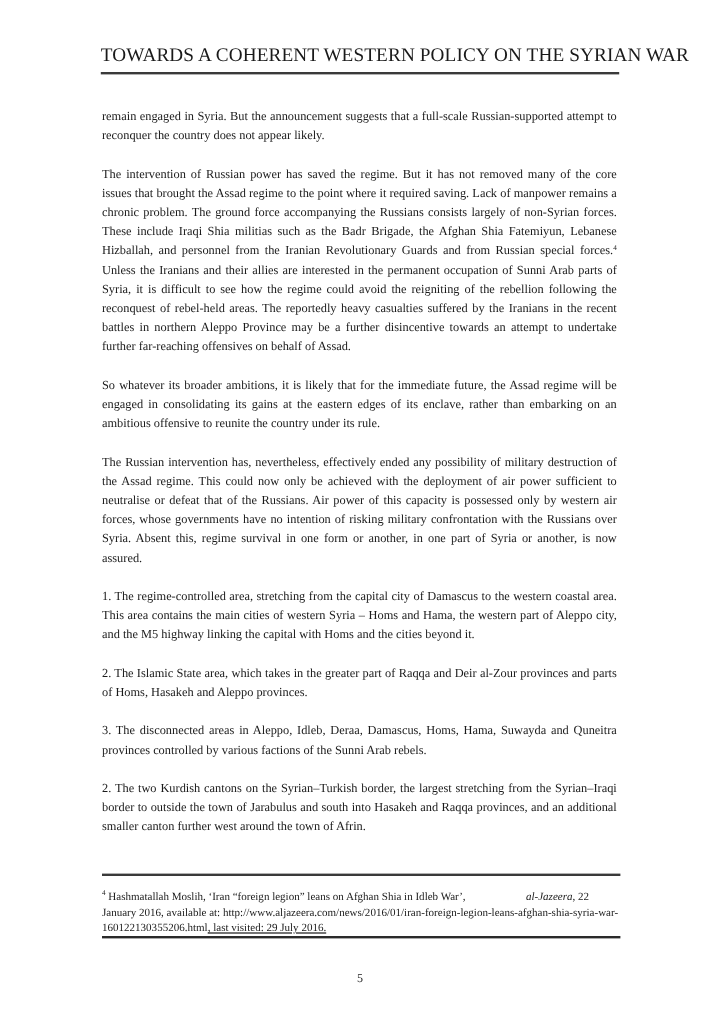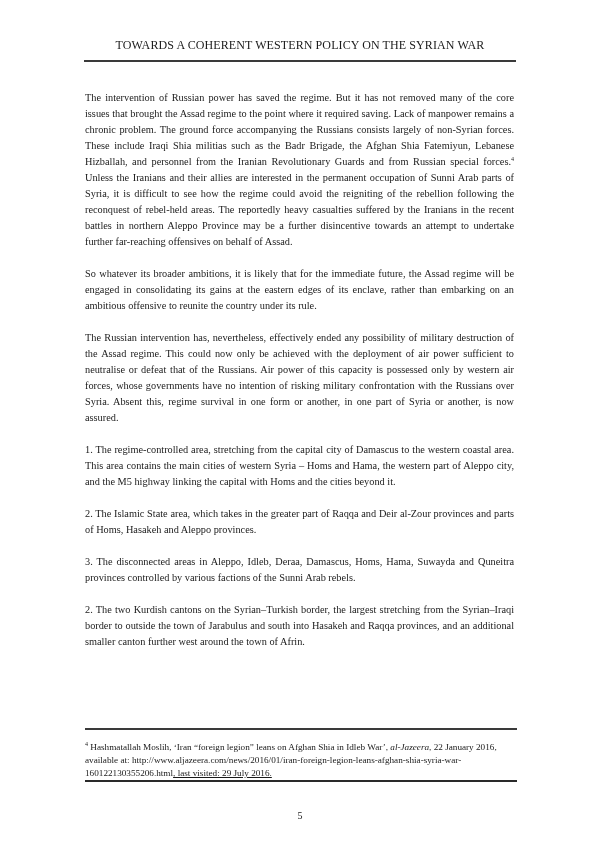--- a/index.html
+++ b/index.html
@@ -1,43 +1,44 @@
 <!DOCTYPE html>
 <html><head>
 <meta charset="utf-8">
 <style>
   html, body { margin: 0; padding: 0; background: #ffffff; }
   body { width: 600px; height: 848px; position: relative; overflow: hidden;
          font-family: "Liberation Serif", "DejaVu Serif", serif; color: #1a1a1a; }
   .page { position: absolute; left: 0; top: 0; width: 600px; height: 848px; }
   .running-head { position: absolute; left: 84px; width: 432px; top: 38px;
-                  text-align: center; font-size: 12px; letter-spacing: 0.1px; white-space: nowrap; }
+                  text-align: center; font-size: 16px; letter-spacing: 0.1px; white-space: nowrap; }
   .head-rule { position: absolute; left: 84px; width: 432px; top: 60px; height: 2px; background: #3a3a3a; }
   .body { position: absolute; left: 85px; width: 429px; top: 90px; font-size: 10.3px; line-height: 16px; }
   .body p { margin: 0 0 16px 0; text-align: justify; }
   .body p.tight { margin-bottom: 10px; }
   .list { }
   .list p { margin: 0 0 16px 0; }
   sup { font-size: 6px; line-height: 0; vertical-align: 4px; }
   .fn-rule-top { position: absolute; left: 85px; width: 432px; top: 728px; height: 1.5px; background: #3a3a3a; }
   .footnote { position: absolute; left: 85px; width: 432px; top: 741px; font-size: 9.2px; line-height: 13.2px; }
-  .footnote .it { font-style: italic; }
+  .footnote .it { font-style: italic; margin-left: 48px; }
   .footnote .ul { text-decoration: underline; }
   .fn-rule-bottom { position: absolute; left: 85px; width: 432px; top: 780px; height: 1.5px; background: #2a2a2a; }
   .page-number { position: absolute; left: 0; width: 600px; top: 810px; text-align: center; font-size: 10px; }
 </style>
 </head>
 <body>
 
 <div class="page">
 
   <div class="running-head">TOWARDS A COHERENT WESTERN POLICY ON THE SYRIAN WAR</div>
   <div class="head-rule"></div>
 
   <div class="body">
+    <p>remain engaged in Syria. But the announcement suggests that a full-scale Russian-supported attempt to reconquer the country does not appear likely.</p>
 
     <p><span>The intervention of Russian power has saved the regime. But it has not removed many of the core issues that brought the Assad regime to the point where it required saving. Lack of manpower remains a chronic problem. The ground force accompanying the Russians consists largely of non-Syrian forces. These include Iraqi Shia militias such as the Badr Brigade, the Afghan Shia Fatemiyun, Lebanese Hizballah, and personnel from the Iranian Revolutionary Guards and from Russian special forces.</span><sup>4</sup><span> Unless the Iranians and their allies are interested in the permanent occupation of Sunni Arab parts of Syria, it is difficult to see how the regime could avoid the reigniting of the rebellion following the reconquest of rebel-held areas. The reportedly heavy casualties suffered by the Iranians in the recent battles in northern Aleppo Province may be a further disincentive towards an attempt to undertake further far-reaching offensives on behalf of Assad.</span></p>
 
     <p>So whatever its broader ambitions, it is likely that for the immediate future, the Assad regime will be engaged in consolidating its gains at the eastern edges of its enclave, rather than embarking on an ambitious offensive to reunite the country under its rule.</p>
     <p>The Russian intervention has, nevertheless, effectively ended any possibility of military destruction of the Assad regime. This could now only be achieved with the deployment of air power sufficient to neutralise or defeat that of the Russians. Air power of this capacity is possessed only by western air forces, whose governments have no intention of risking military confrontation with the Russians over Syria. Absent this, regime survival in one form or another, in one part of Syria or another, is now assured.</p>
 
     <div class="list">
       <p>1. The regime-controlled area, stretching from the capital city of Damascus to the western coastal area. This area contains the main cities of western Syria – Homs and Hama, the western part of Aleppo city, and the M5 highway linking the capital with Homs and the cities beyond it.</p>
       <p>2. The Islamic State area, which takes in the greater part of Raqqa and Deir al-Zour provinces and parts of Homs, Hasakeh and Aleppo provinces.</p>
       <p>3. The disconnected areas in Aleppo, Idleb, Deraa, Damascus, Homs, Hama, Suwayda and Quneitra provinces controlled by various factions of the Sunni Arab rebels.</p>

